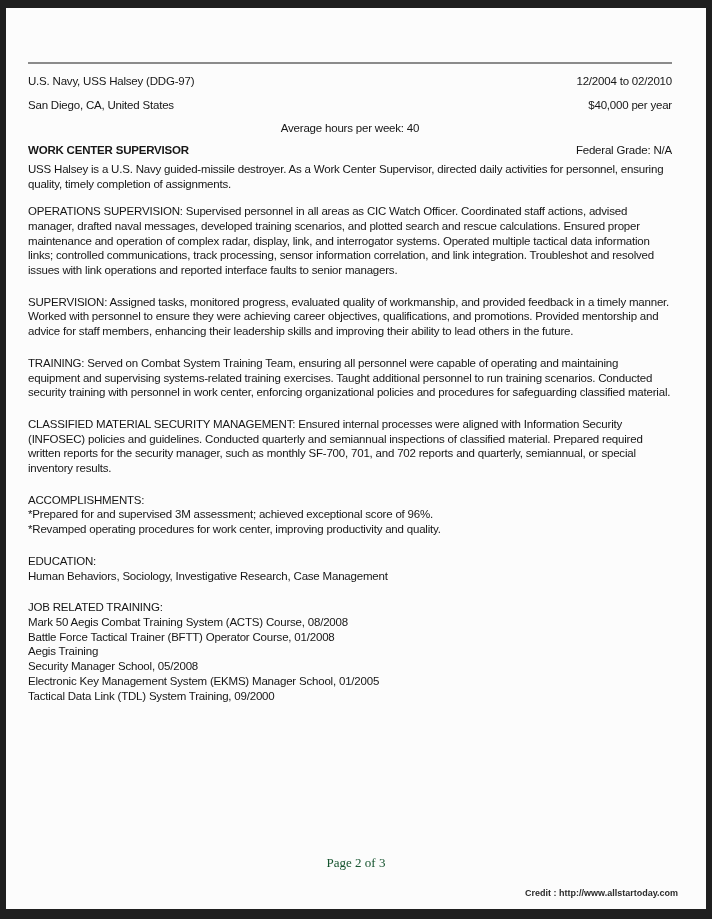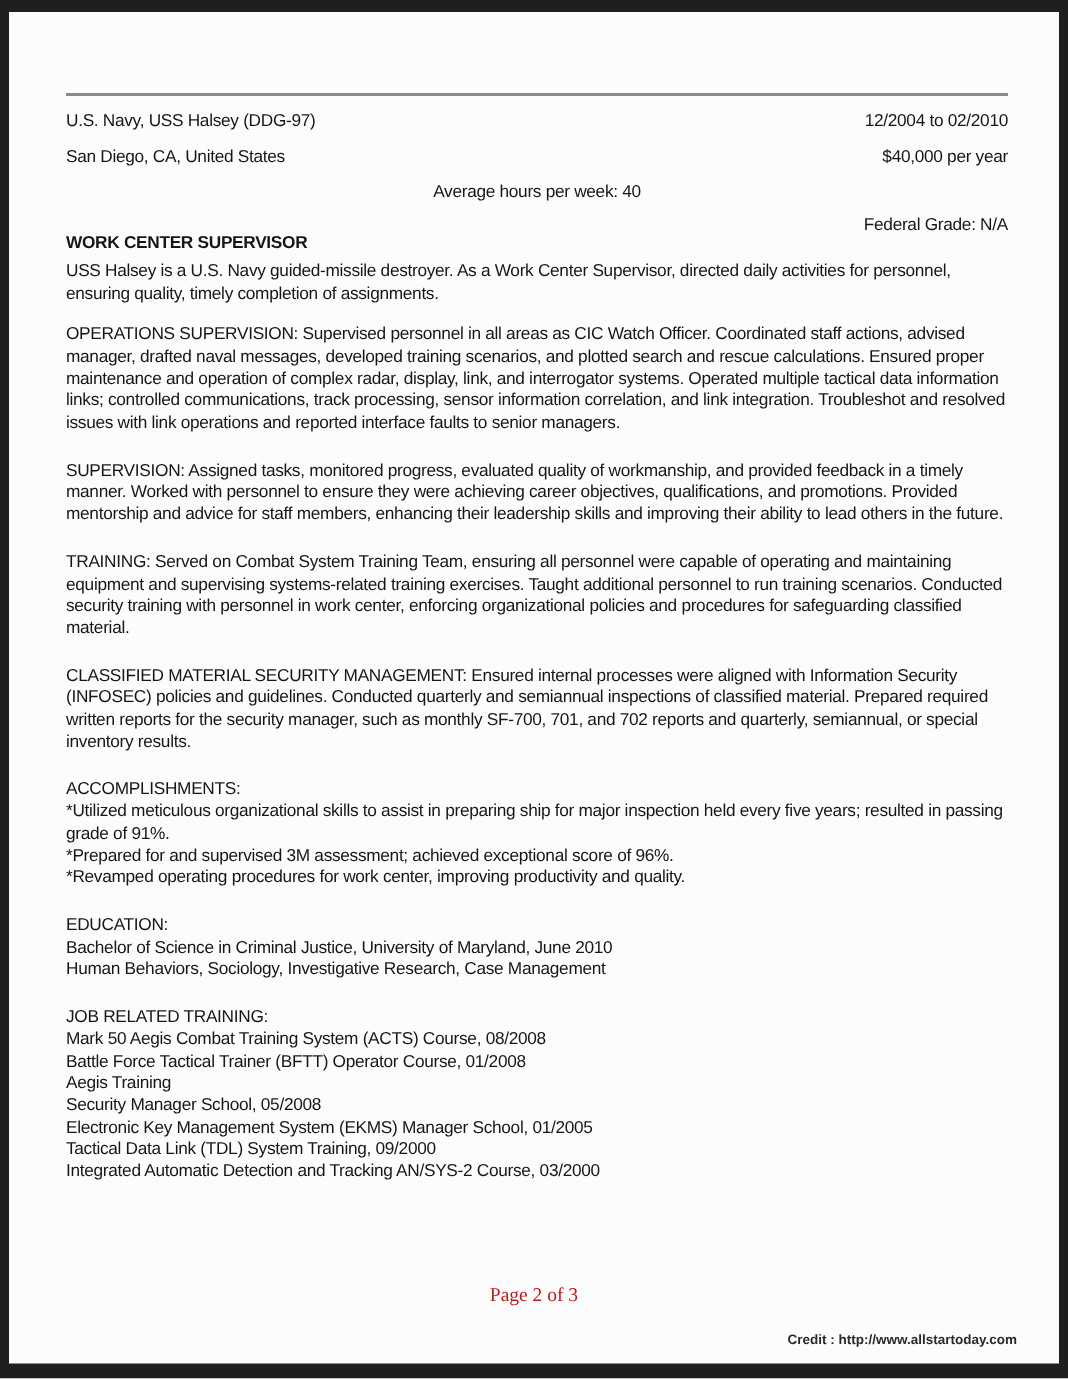--- a/index.html
+++ b/index.html
@@ -3,36 +3,36 @@
 <meta charset="utf-8">
 <style>
   html, body { margin: 0; padding: 0; background: #ffffff; }
   .page {
     width: 712px; height: 919px; box-sizing: border-box;
     border: 6px solid #1f1f1f; border-top-width: 8px; border-bottom-width: 10px;
     background: #fcfcfc; position: relative; overflow: hidden;
     font-family: "Liberation Sans", sans-serif; color: #161616;
     font-size: 11.5px; letter-spacing: -0.2px; line-height: 14.7px;
   }
-  .content { padding: 54px 34px 0 38px; }
+  .content { padding: 54px 34px 0 22px; }
   .top-rule { border: none; border-top: 2px solid #8b8b8b; margin: 0 0 10px 0; }
   .row { display: flex; justify-content: space-between; margin-bottom: 9px; }
   .row .right { text-align: center; }
   .row-right-only { text-align: center; margin-bottom: 7px; }
-  .bold { font-weight: bold; margin-top: 12px; }
+  .bold { font-weight: bold; }
   .title-row { margin-bottom: 4px; }
   .summary { margin: 0 0 13px 0; }
   .section { margin: 0 0 17px 0; }
   .section p { margin: 0; }
   .sec-heading { font-weight: normal; }
   .list-section { margin: 0 0 17px 0; }
   .list-section .line { margin: 0; }
   .page-number {
     position: absolute; left: 0; right: 0; bottom: 38px; text-align: center;
-    font-family: "Liberation Serif", serif; font-size: 13px; color: #b91c1c;
+    font-family: "Liberation Serif", serif; font-size: 13px; color: #14532d;
     letter-spacing: 0;
   }
   .credit {
     position: absolute; right: 28px; bottom: 8px;
     font-size: 9px; font-weight: bold; color: #2b2b2b; letter-spacing: 0; margin-left: 44px;
   }
 </style>
 </head>
 <body>
 
@@ -73,39 +73,36 @@
     <div class="section">
       <p><span class="sec-heading">TRAINING:</span> <span>Served on Combat System Training Team, ensuring all personnel were capable of operating and maintaining equipment and supervising systems-related training exercises. Taught additional personnel to run training scenarios. Conducted security training with personnel in work center, enforcing organizational policies and procedures for safeguarding classified material.</span></p>
     </div>
 
     <div class="section">
       <p><span class="sec-heading">CLASSIFIED MATERIAL SECURITY MANAGEMENT:</span> <span>Ensured internal processes were aligned with Information Security (INFOSEC) policies and guidelines. Conducted quarterly and semiannual inspections of classified material. Prepared required written reports for the security manager, such as monthly SF-700, 701, and 702 reports and quarterly, semiannual, or special inventory results.</span></p>
     </div>
 
     <div class="list-section">
       <div class="sec-heading">ACCOMPLISHMENTS:</div>
-      <p class="line">*Utilized meticulous organizational skills to assist in preparing ship for major inspection held every five years; resulted in passing grade of 91%.</p>
       <p class="line">*Prepared for and supervised 3M assessment; achieved exceptional score of 96%.</p>
       <p class="line">*Revamped operating procedures for work center, improving productivity and quality.</p>
     </div>
 
     <div class="list-section">
       <div class="sec-heading">EDUCATION:</div>
-      <p class="line">Bachelor of Science in Criminal Justice, University of Maryland, June 2010</p>
       <p class="line">Human Behaviors, Sociology, Investigative Research, Case Management</p>
     </div>
 
     <div class="list-section">
       <div class="sec-heading">JOB RELATED TRAINING:</div>
       <p class="line">Mark 50 Aegis Combat Training System (ACTS) Course, 08/2008</p>
       <p class="line">Battle Force Tactical Trainer (BFTT) Operator Course, 01/2008</p>
       <p class="line">Aegis Training</p>
       <p class="line">Security Manager School, 05/2008</p>
       <p class="line">Electronic Key Management System (EKMS) Manager School, 01/2005</p>
       <p class="line">Tactical Data Link (TDL) System Training, 09/2000</p>
-      <p class="line">Integrated Automatic Detection and Tracking AN/SYS-2 Course, 03/2000</p>
     </div>
 
   </div>
 
   <div class="page-number">Page 2 of 3</div>
   <div class="credit">Credit : http://www.allstartoday.com</div>
 </div>
 
 </body></html>

